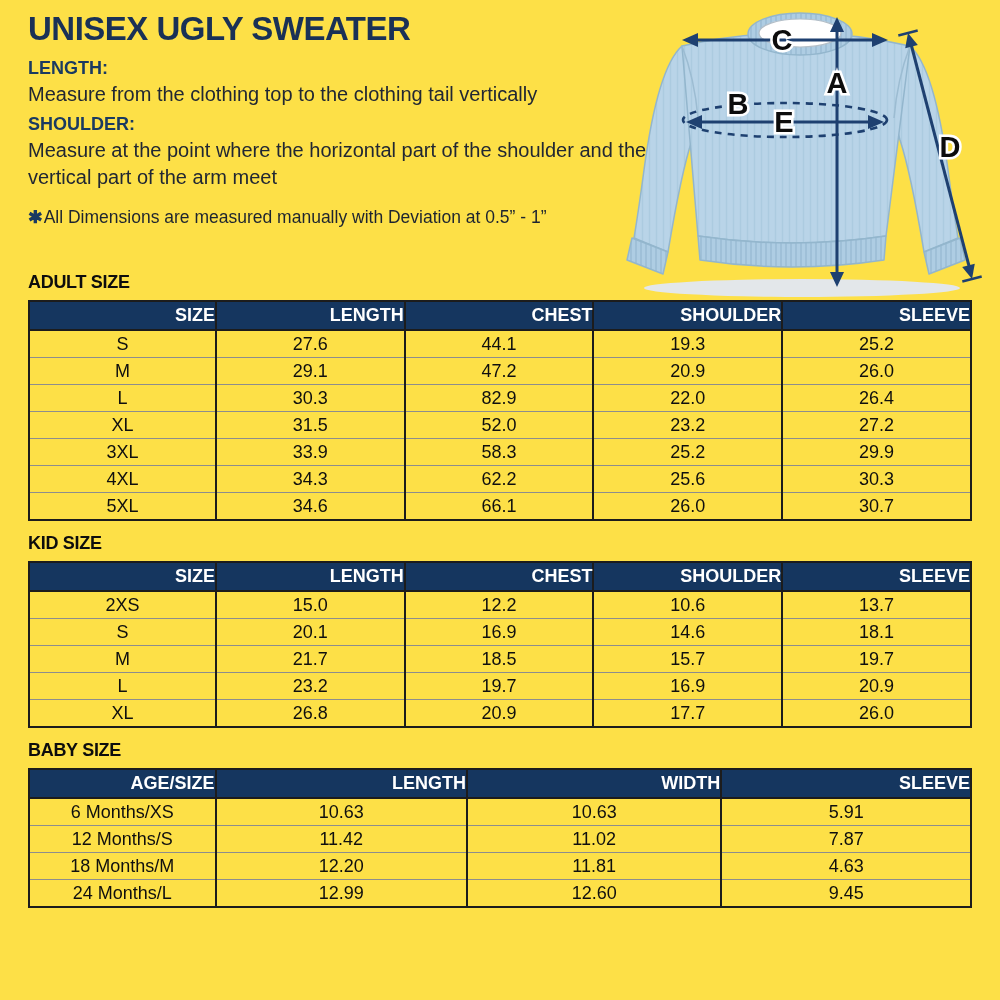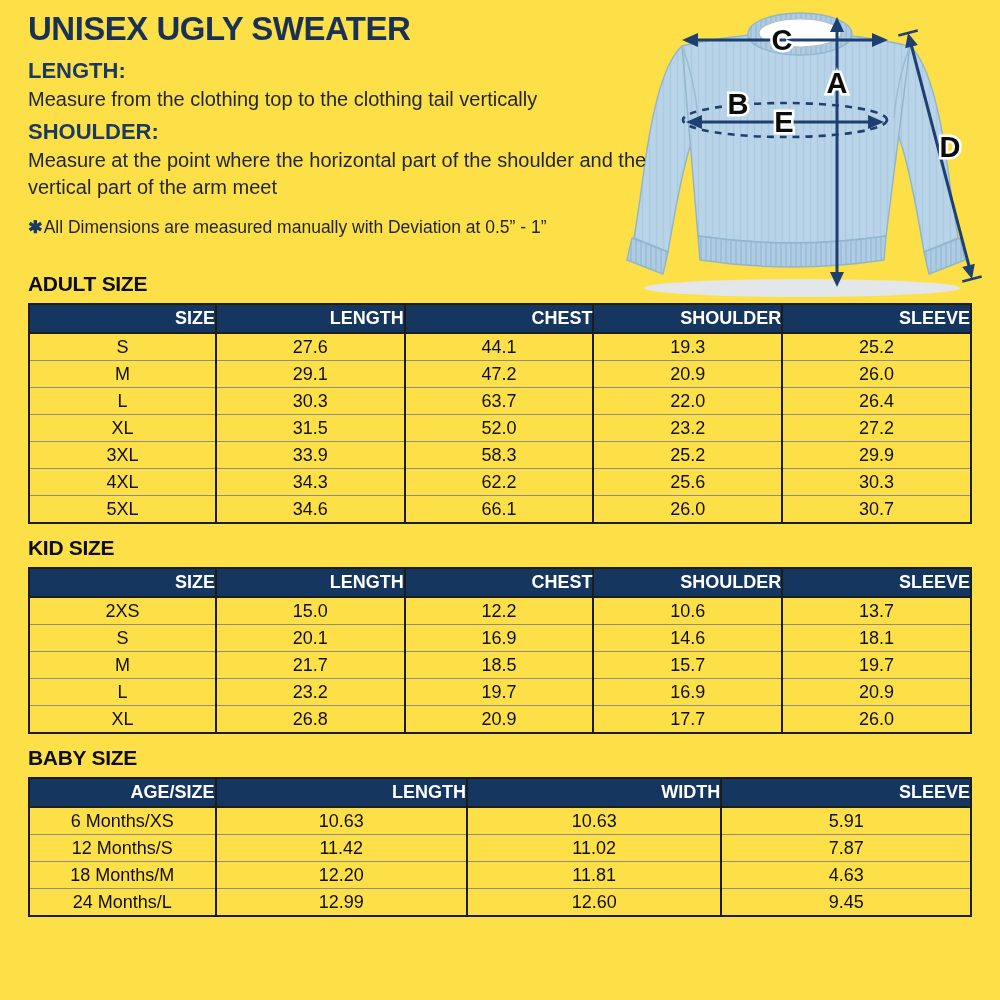--- a/index.html
+++ b/index.html
@@ -8,34 +8,34 @@
     position:relative; width:1000px; height:1000px; background:#fde047;
     font-family:"Liberation Sans", sans-serif; overflow:hidden;
   }
   
   .hero { position:relative; height:272px; }
   .hero-text { position:absolute; left:28px; top:10px; width:648px; z-index:2; }
   .hero-text h1 {
     font-size:33px; font-weight:bold; color:#1a3156;
     letter-spacing:-0.5px; margin-bottom:10px;
   }
-  .def h2 { font-size:22px; font-weight:bold; color:#1a3a61; margin:7px 0 2px 0; }
+  .def h2 { font-size:18px; font-weight:bold; color:#1a3a61; margin:7px 0 2px 0; }
   .def p  { font-size:20px; color:#212733; line-height:1.32; }
   .note   { margin-top:17px; font-size:17.5px; color:#1d2430; }
   .note .mark { color:#1a3a61; font-weight:bold; margin-right:1px; }
   .sweater-svg { position:absolute; right:0px; top:0px; width:380px; height:300px; z-index:1; }
   .lbl {
     font-family:"Liberation Sans", sans-serif; font-size:29px; font-weight:bold;
     fill:#0c0c0c; stroke:#ffffff; stroke-width:5px; paint-order:stroke;
     text-anchor:middle;
   }
   
   .size-section { margin:0 28px; }
   .size-section h3 {
-    font-size:21px; font-weight:bold; color:#0d0d0d; letter-spacing:-0.3px;
+    font-size:18px; font-weight:bold; color:#0d0d0d; letter-spacing:-0.3px;
     margin:12px 0 7px 0;
   }
   .size-section:first-of-type h3 { margin-top:0; }
   table.sizes {
     width:944px; border-collapse:collapse; border:2px solid #1c1c1c;
     table-layout:fixed;
   }
   table.sizes th {
     background:#15365f; color:#ffffff; font-weight:bold; font-size:18px;
     height:27px; line-height:27px; text-align:right;
@@ -158,21 +158,21 @@
           <tr>
             <td>M</td>
             <td>29.1</td>
             <td>47.2</td>
             <td>20.9</td>
             <td>26.0</td>
           </tr>
           <tr>
             <td>L</td>
             <td>30.3</td>
-            <td>63.7</td>
+            <td>82.9</td>
             <td>22.0</td>
             <td>26.4</td>
           </tr>
           <tr>
             <td>XL</td>
             <td>31.5</td>
             <td>52.0</td>
             <td>23.2</td>
             <td>27.2</td>
           </tr>

